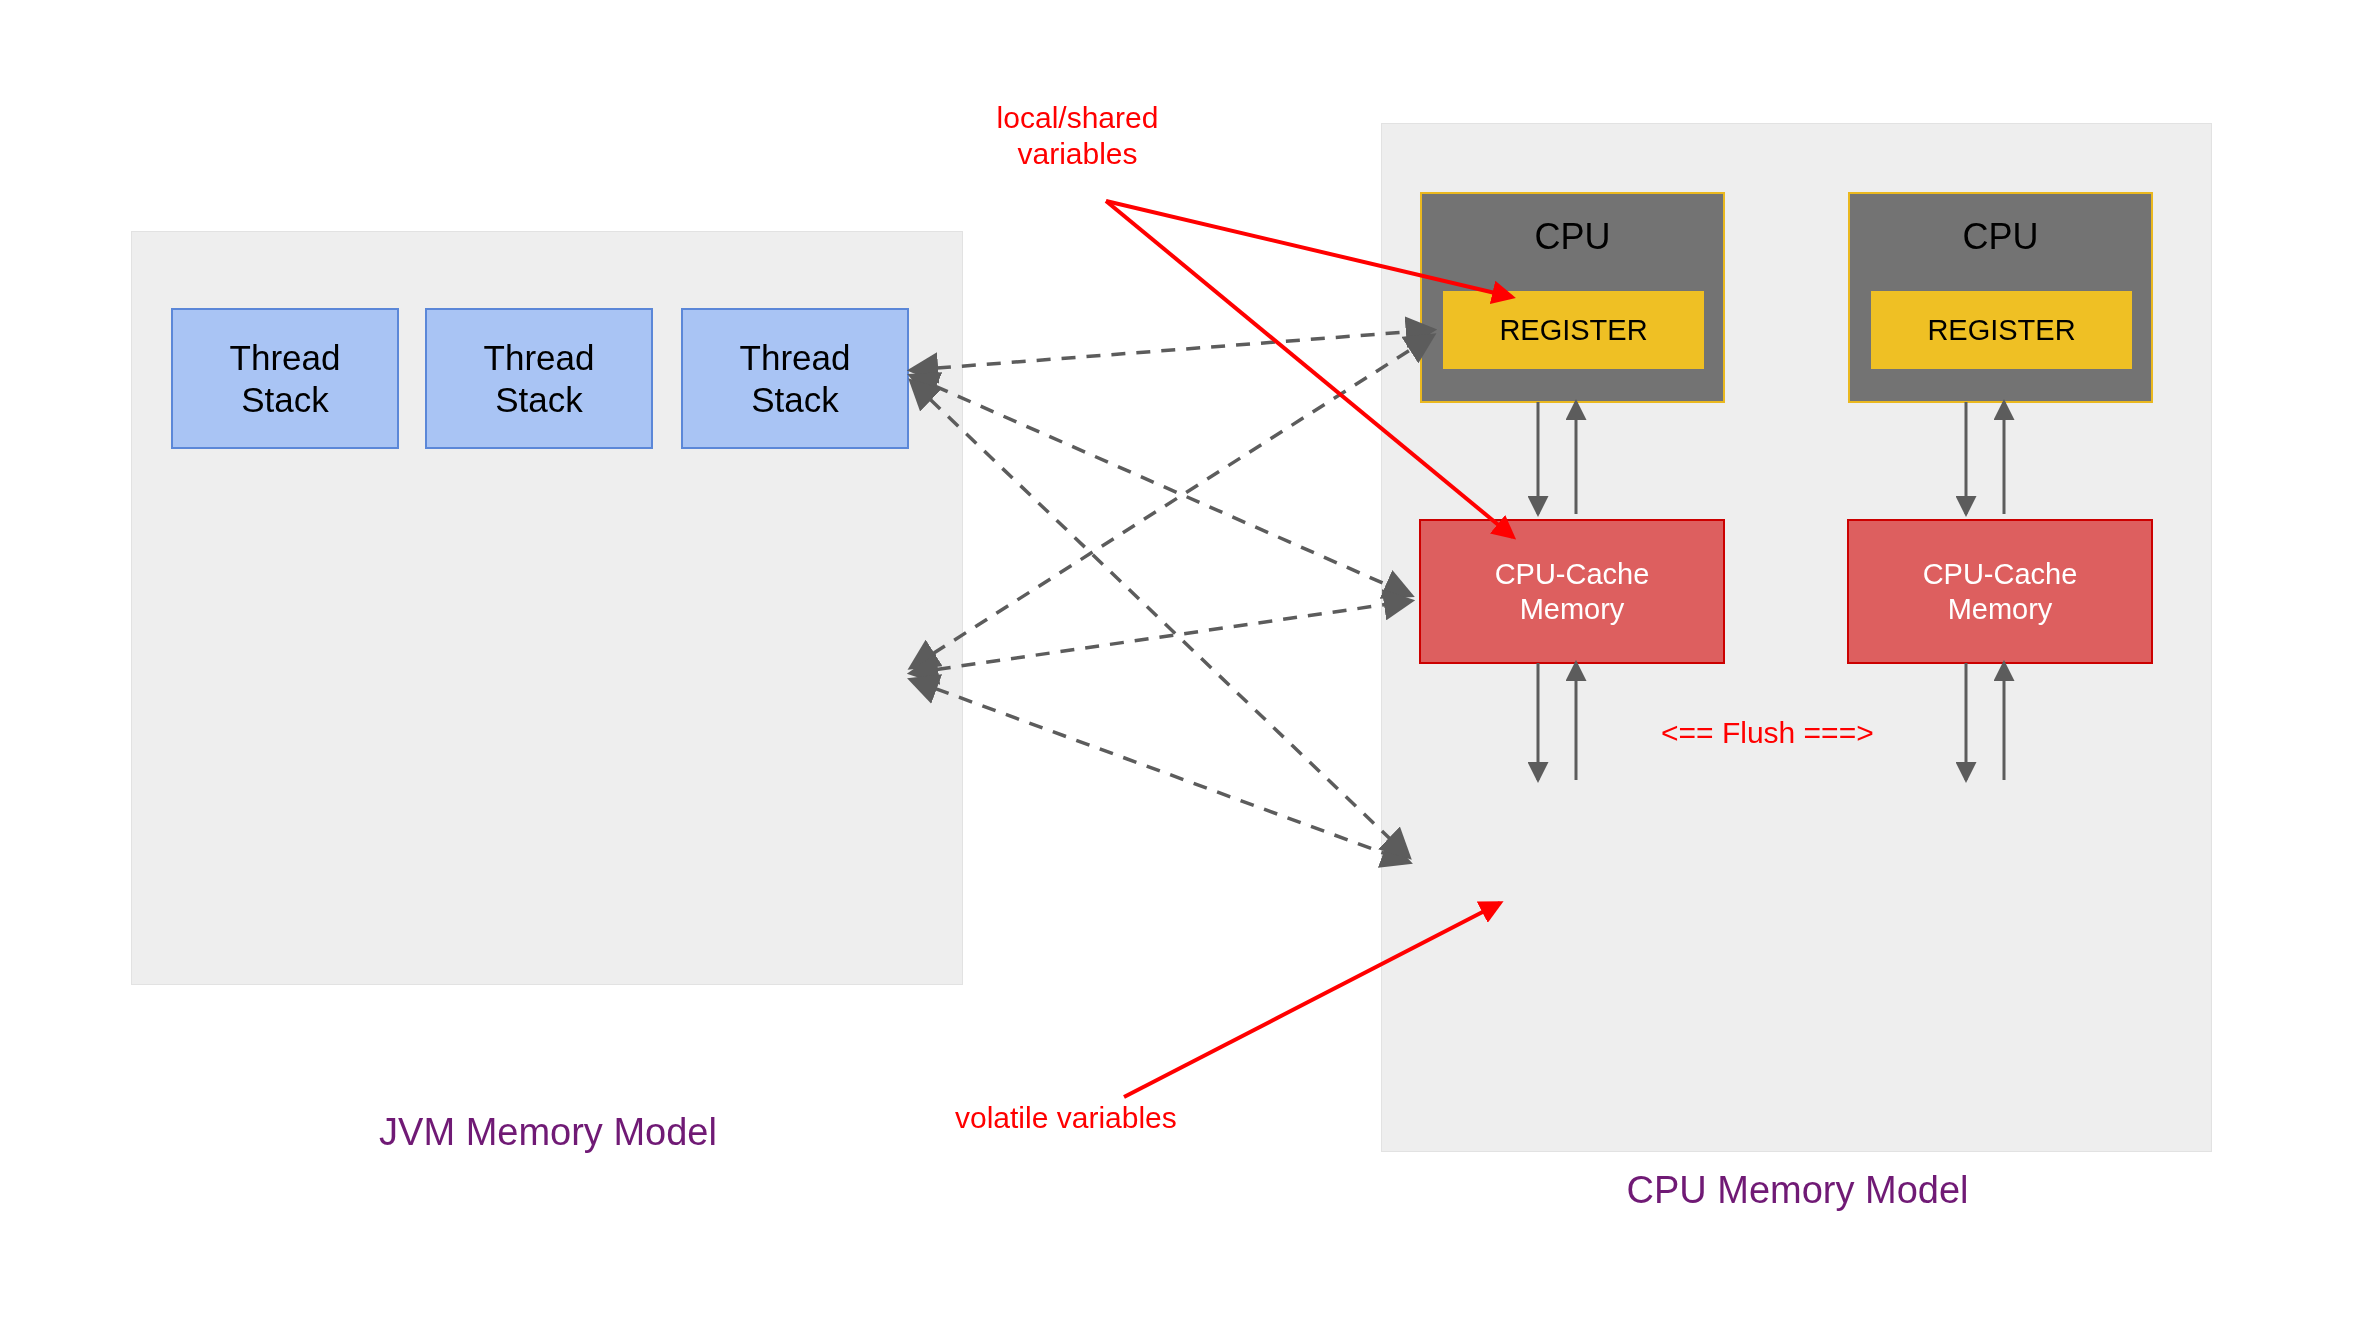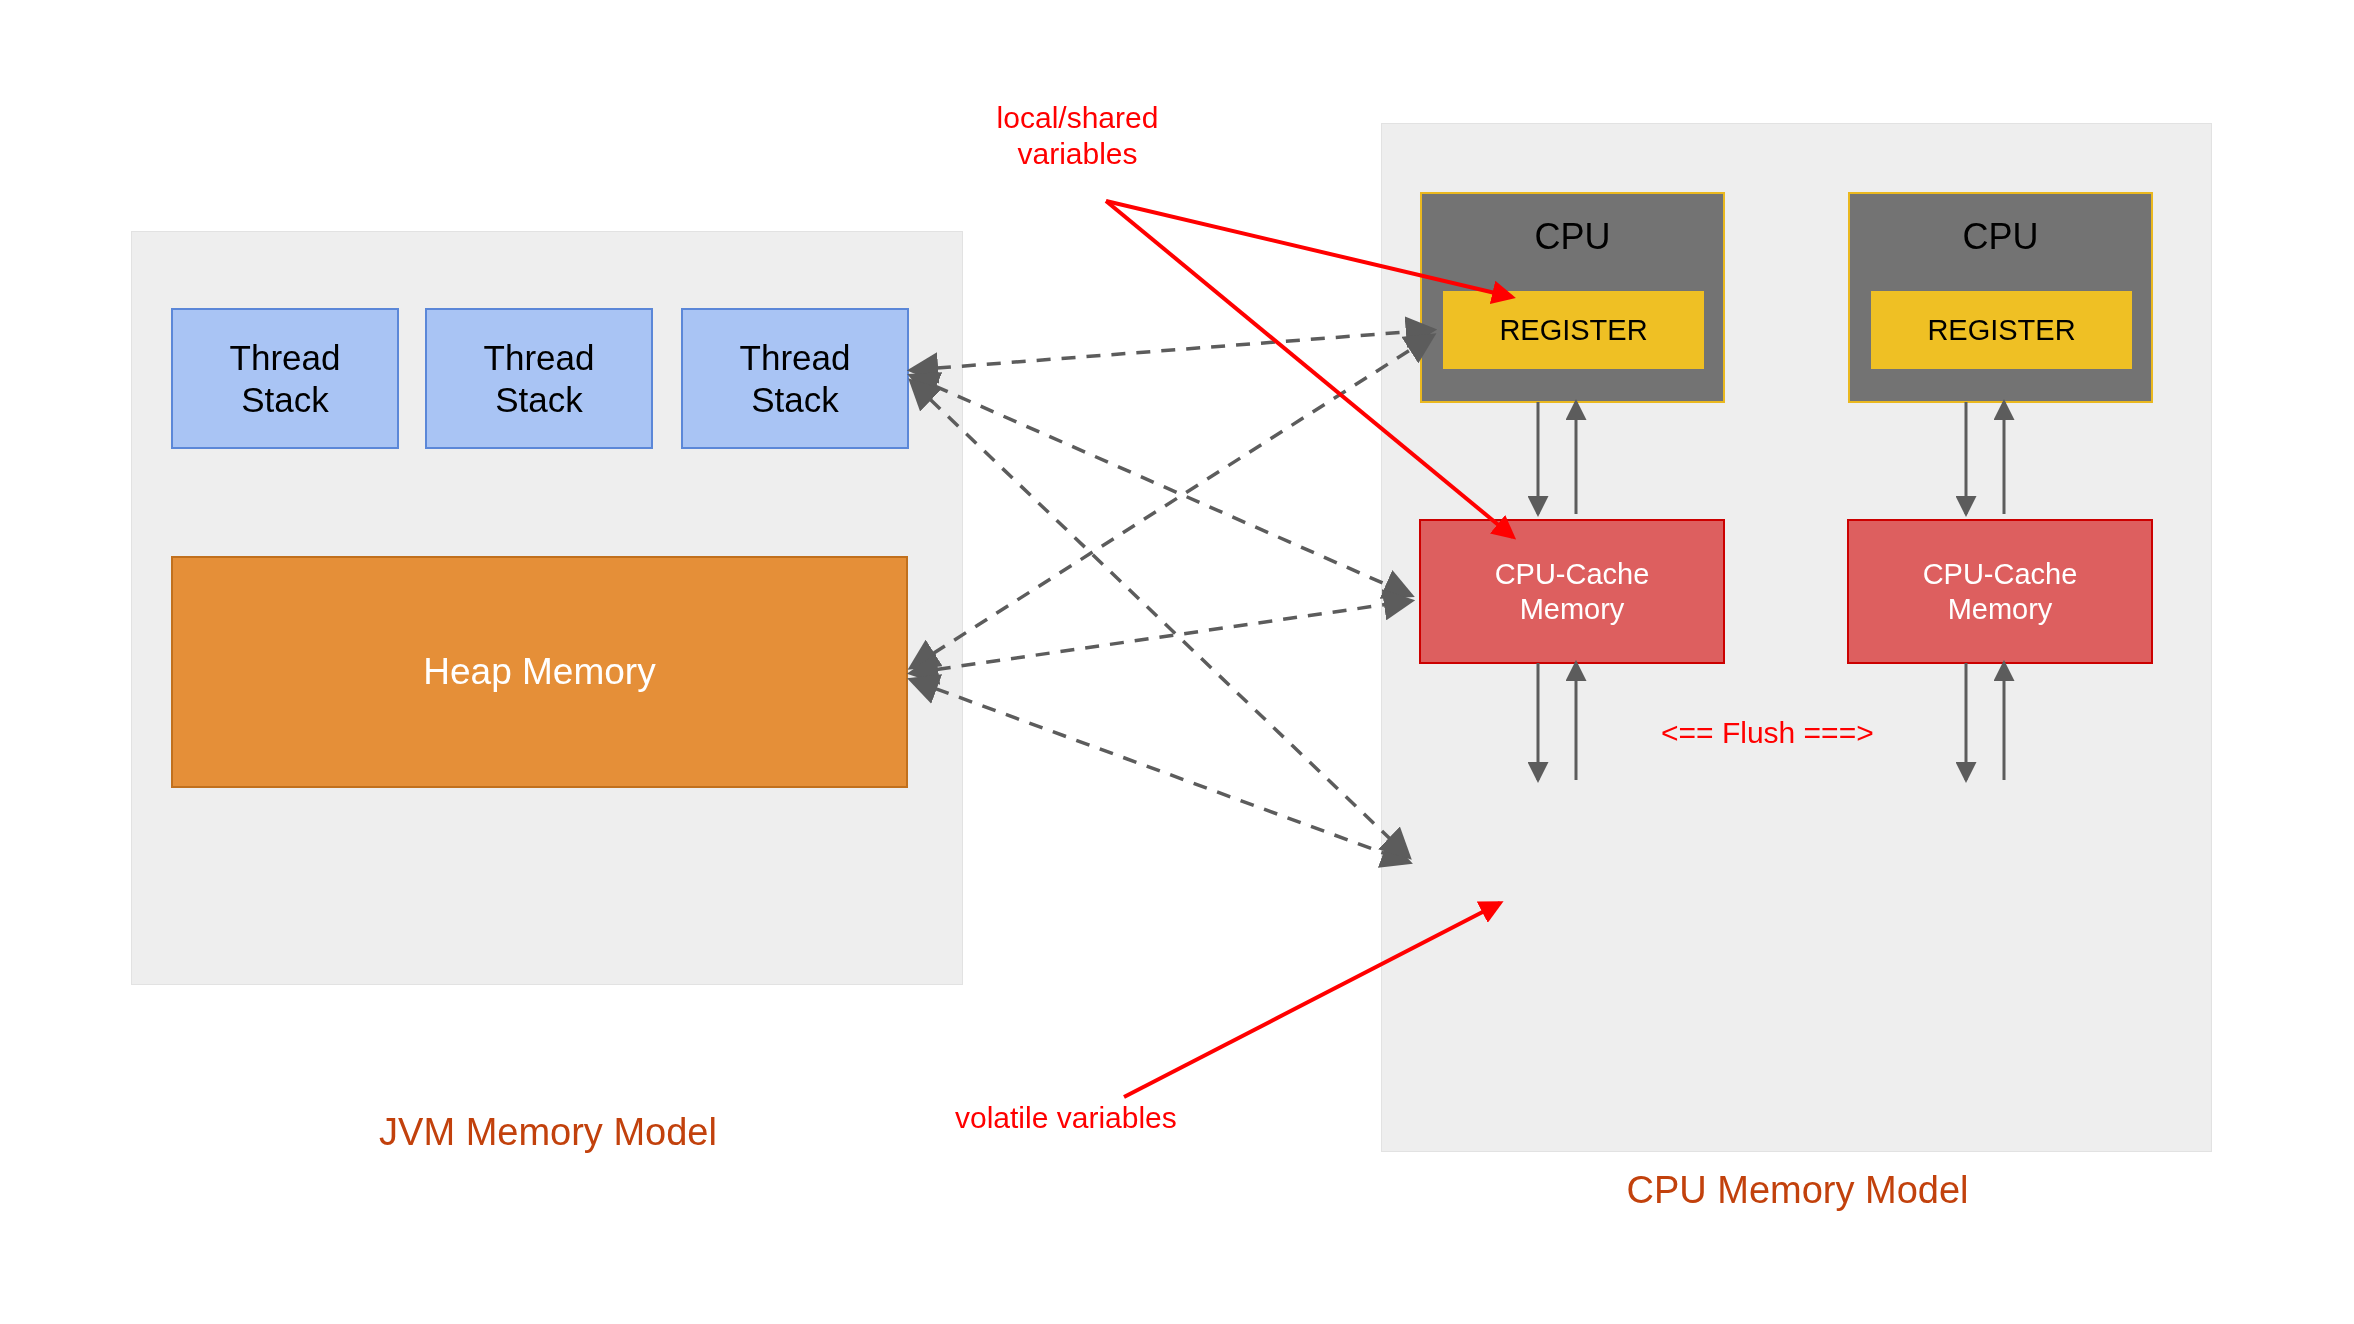--- a/index.html
+++ b/index.html
@@ -19,21 +19,21 @@
     position: absolute;
     background: #eeeeee;
     border: 1px solid #e2e2e2;
     box-sizing: border-box;
   }
   #jvm-panel { left: 131px; top: 231px; width: 832px; height: 754px; }
   #cpu-panel { left: 1381px; top: 123px; width: 831px; height: 1029px; }
 
   .panel-title {
     position: absolute;
-    color: #c2410c;
+    color: #701a75;
     font-size: 38px;
     line-height: 1.1;
     white-space: nowrap;
   }
   #jvm-title { left: 0; top: 880px; width: 832px; text-align: center; }
   #cpu-title { left: 0; top: 1046px; width: 831px; text-align: center; }
 
   .box {
     position: absolute;
     box-sizing: border-box;
@@ -150,23 +150,20 @@
     </div>
     <div class="box thread-stack" id="thread-stack-2" style="left:293px; top:76px;">
       <span style="white-space:pre-line">Thread
 Stack</span>
     </div>
     <div class="box thread-stack" id="thread-stack-3" style="left:549px; top:76px;">
       <span style="white-space:pre-line">Thread
 Stack</span>
     </div>
 
-    <div class="box" id="heap-memory" style="left:39px; top:324px;">
-      <span>Heap Memory</span>
-    </div>
 
     <div class="panel-title" id="jvm-title">JVM Memory Model</div>
   </div>
 
   <div class="panel" id="cpu-panel">
 
     <div class="box cpu-box" id="cpu-box-1" style="left:38px; top:68px;">
       <div class="cpu-label">CPU</div>
       <div class="register-box">
         <span>REGISTER</span>

